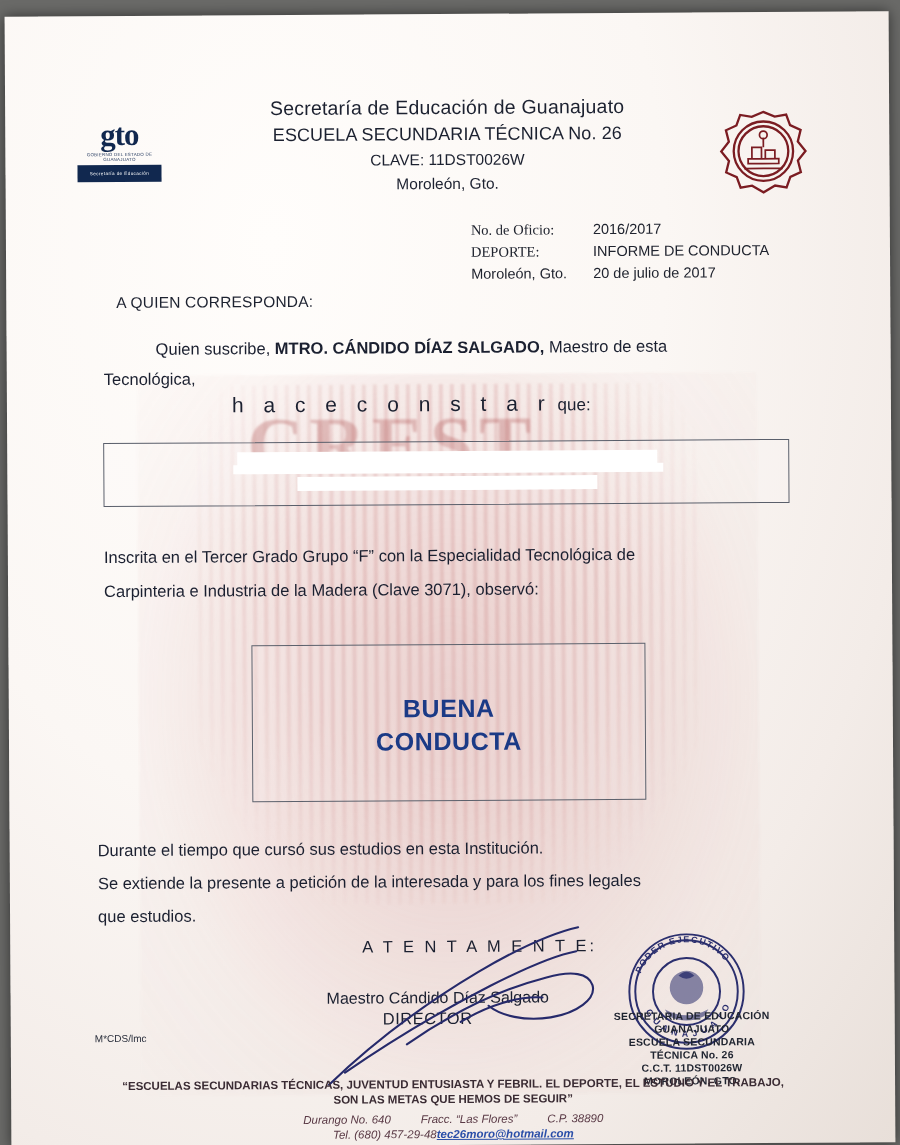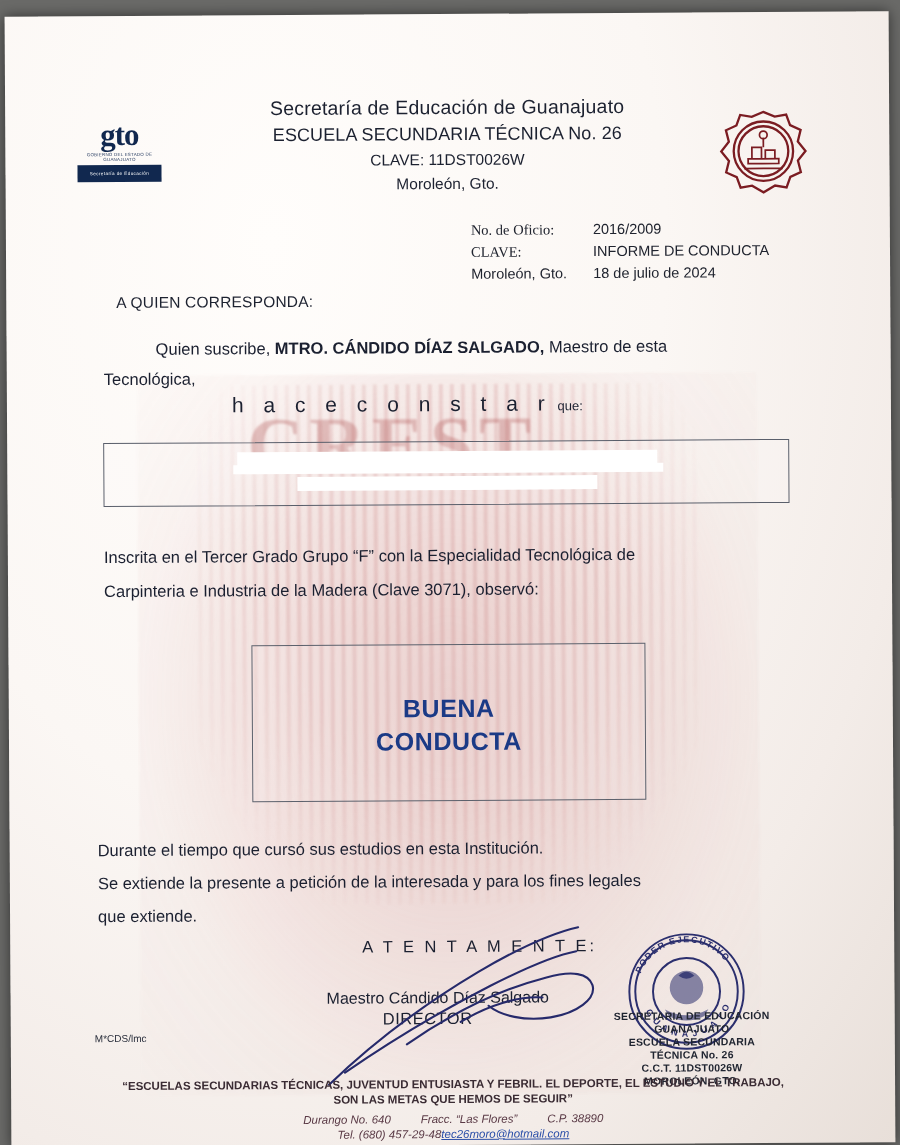--- a/index.html
+++ b/index.html
@@ -172,21 +172,21 @@
   .para1 b { font-weight: bold; }
 
   .hace {
     position: absolute;
     left: 225px;
     top: 378px;
     font-size: 21px;
     color: #1b2030;
   }
   .hace .sp { letter-spacing: 7px; }
-  .hace .que { font-size: 13px; letter-spacing: 0; }
+  .hace .que { font-size: 17px; letter-spacing: 0; }
 
   
   .namebox {
     position: absolute;
     left: 96px;
     top: 427px;
     width: 684px;
     height: 62px;
     border: 1px solid #5a5f6b;
     background: rgba(255,255,255,0.12);
@@ -327,21 +327,21 @@
     font-style: italic;
     color: #5a3a46;
   }
   .footer .addr .sp2 { display:inline-block; width: 30px; }
   .footer .tel {
     margin-top: 3px;
     font-size: 11.5px;
     font-style: italic;
     color: #5a3a46;
   }
-  .footer .tel .mail { color: #2a4ea8; text-decoration: underline; }
+  .footer .tel .mail { color: #2a4ea8; text-decoration: underline; font-weight: bold; }
 </style>
 </head>
 <body>
 
 <div id="page">
   <div id="paper">
 
     <div id="watermark">
       <div class="bars"></div>
       <div class="word">CREST</div>
@@ -375,27 +375,27 @@
 
       <div class="head-lines">
         <div class="l1">Secretaría de Educación de Guanajuato</div>
         <div class="l2">ESCUELA SECUNDARIA TÉCNICA No. 26</div>
         <div class="l3">CLAVE: 11DST0026W</div>
         <div class="l4">Moroleón, Gto.</div>
       </div>
 
       <div class="meta">
         <div class="row">
-          <span class="lbl">No. de Oficio:</span><span class="val">2016/2009</span>
+          <span class="lbl">No. de Oficio:</span><span class="val">2016/2017</span>
         </div>
         <div class="row">
-          <span class="lbl">CLAVE:</span><span class="val">INFORME DE CONDUCTA</span>
+          <span class="lbl">DEPORTE:</span><span class="val">INFORME DE CONDUCTA</span>
         </div>
         <div class="row date-row">
-          <span class="d1">Moroleón, Gto.</span><span class="val">18  de julio de 2024</span>
+          <span class="d1">Moroleón, Gto.</span><span class="val">20  de julio de 2017</span>
         </div>
       </div>
 
       <div class="addressee">A QUIEN CORRESPONDA:</div>
 
       <div class="para1">
         <span class="indent"></span><span>Quien suscribe,</span>
         <b>MTRO.  CÁNDIDO DÍAZ SALGADO,</b>
         <span>Maestro de esta</span><br>
         <span>Tecnológica,</span>
@@ -417,21 +417,21 @@
       </div>
 
       <div class="conductbox">
         <div class="line1">BUENA</div>
         <div class="line2">CONDUCTA</div>
       </div>
 
       <div class="para3">
         <span>Durante el tiempo que cursó sus estudios en esta Institución.</span><br>
         <span>Se extiende la presente a petición de la interesada y para los fines legales</span><br>
-        <span>que extiende.</span>
+        <span>que estudios.</span>
       </div>
 
       <div class="atentamente">A T E N T A M E N T E:</div>
 
       <div class="signer">
         <div>Maestro Cándido Díaz Salgado</div>
         <div class="role">DIRECTOR</div>
       </div>
 
       <div class="sig">

